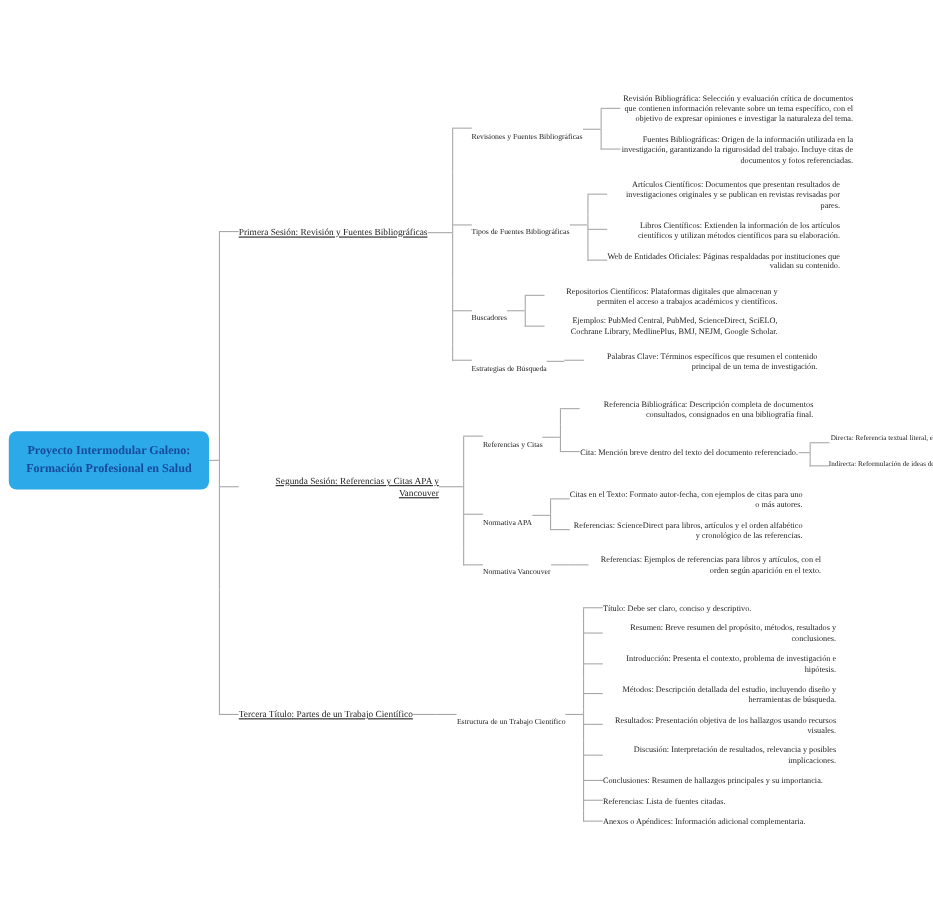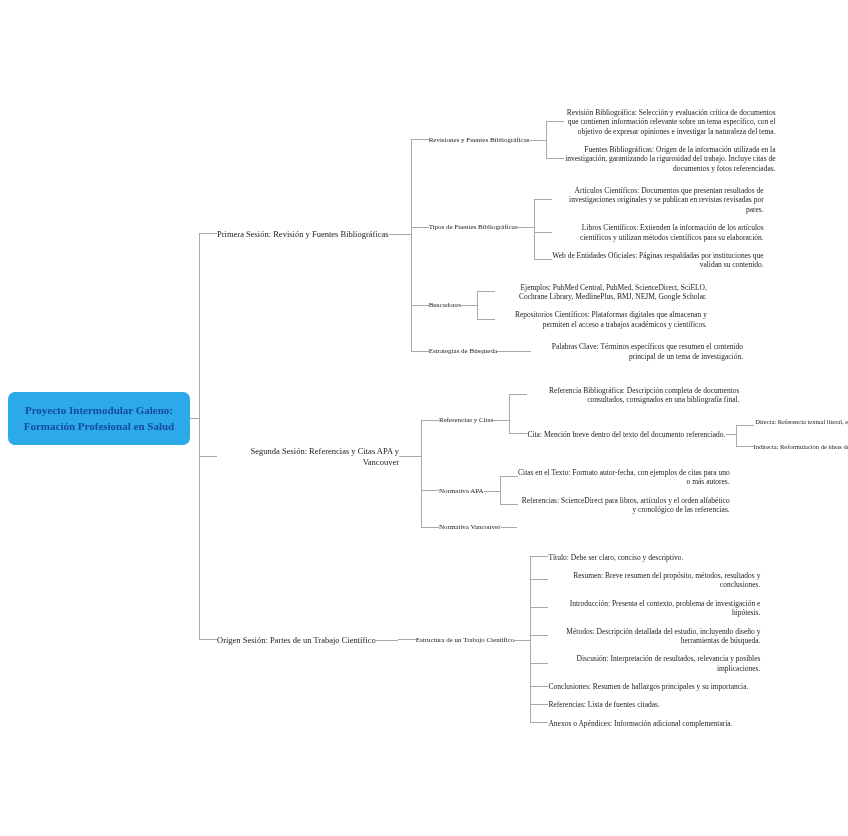--- a/index.html
+++ b/index.html
@@ -51,22 +51,22 @@
   li.d3{padding-top:4.5px;padding-bottom:4.5px;}
   li.d4{padding-top:4px;padding-bottom:4px;}
   
   .label{flex:none;text-align:right;}
   .label.d0{
     background:var(--root-bg);color:var(--root-text);
     font-weight:bold;font-size:11px;line-height:1.5;
     width:156px;text-align:center;
     padding:10px 13px;border-radius:7px;
   }
-  .label.d1{font-size:8.5px;line-height:1.3;max-width:182px;}
-  .label.d2{font-size:7px;line-height:1.3;white-space:nowrap;}
+  .label.d1{font-size:8.5px;line-height:1.3;max-width:182px;text-decoration:underline;}
+  .label.d2{font-size:7px;line-height:1.3;white-space:nowrap;margin-top:14px;}
   .label.d3{font-size:7.5px;line-height:1.25;max-width:212px;}
   .label.d4{font-size:6.5px;line-height:1.3;max-width:182px;}
 </style>
 </head>
 <body>
 
 <div class="mindmap" id="mindmap">
     <div class="node">
       <div class="label d0">Proyecto Intermodular Galeno: Formación Profesional en Salud</div>
       <div class="stub s0"></div>
@@ -117,26 +117,26 @@
                   </ul>
                 </div>
               </li>
               <li class="child d2">
                 <div class="node">
                   <div class="label d2">Buscadores</div>
                   <div class="stub s2"></div>
                   <ul class="children">
                     <li class="child d3">
                       <div class="node">
+                        <div class="label d3">Repositorios Científicos: Plataformas digitales que almacenan y permiten el acceso a trabajos académicos y científicos.</div>
+                      </div>
+                    </li>
+                    <li class="child d3">
+                      <div class="node">
                         <div class="label d3">Ejemplos: PubMed Central, PubMed, ScienceDirect, SciELO, Cochrane Library, MedlinePlus, BMJ, NEJM, Google Scholar.</div>
-                      </div>
-                    </li>
-                    <li class="child d3">
-                      <div class="node">
-                        <div class="label d3">Repositorios Científicos: Plataformas digitales que almacenan y permiten el acceso a trabajos académicos y científicos.</div>
                       </div>
                     </li>
                   </ul>
                 </div>
               </li>
               <li class="child d2">
                 <div class="node">
                   <div class="label d2">Estrategias de Búsqueda</div>
                   <div class="stub s2"></div>
                   <ul class="children">
@@ -203,29 +203,34 @@
                       </div>
                     </li>
                   </ul>
                 </div>
               </li>
               <li class="child d2">
                 <div class="node">
                   <div class="label d2">Normativa Vancouver</div>
                   <div class="stub s2"></div>
                   <ul class="children">
+                    <li class="child d3">
+                      <div class="node">
+                        <div class="label d3">Referencias: Ejemplos de referencias para libros y artículos, con el orden según aparición en el texto.</div>
+                      </div>
+                    </li>
                   </ul>
                 </div>
               </li>
             </ul>
           </div>
         </li>
         <li class="child d1">
           <div class="node">
-            <div class="label d1">Origen Sesión: Partes de un Trabajo Científico</div>
+            <div class="label d1">Tercera Título: Partes de un Trabajo Científico</div>
             <div class="stub s1"></div>
             <ul class="children">
               <li class="child d2">
                 <div class="node">
                   <div class="label d2">Estructura de un Trabajo Científico</div>
                   <div class="stub s2"></div>
                   <ul class="children">
                     <li class="child d3">
                       <div class="node">
                         <div class="label d3">Título: Debe ser claro, conciso y descriptivo.</div>
@@ -237,20 +242,25 @@
                       </div>
                     </li>
                     <li class="child d3">
                       <div class="node">
                         <div class="label d3">Introducción: Presenta el contexto, problema de investigación e hipótesis.</div>
                       </div>
                     </li>
                     <li class="child d3">
                       <div class="node">
                         <div class="label d3">Métodos: Descripción detallada del estudio, incluyendo diseño y herramientas de búsqueda.</div>
+                      </div>
+                    </li>
+                    <li class="child d3">
+                      <div class="node">
+                        <div class="label d3">Resultados: Presentación objetiva de los hallazgos usando recursos visuales.</div>
                       </div>
                     </li>
                     <li class="child d3">
                       <div class="node">
                         <div class="label d3">Discusión: Interpretación de resultados, relevancia y posibles implicaciones.</div>
                       </div>
                     </li>
                     <li class="child d3">
                       <div class="node">
                         <div class="label d3">Conclusiones: Resumen de hallazgos principales y su importancia.</div>

